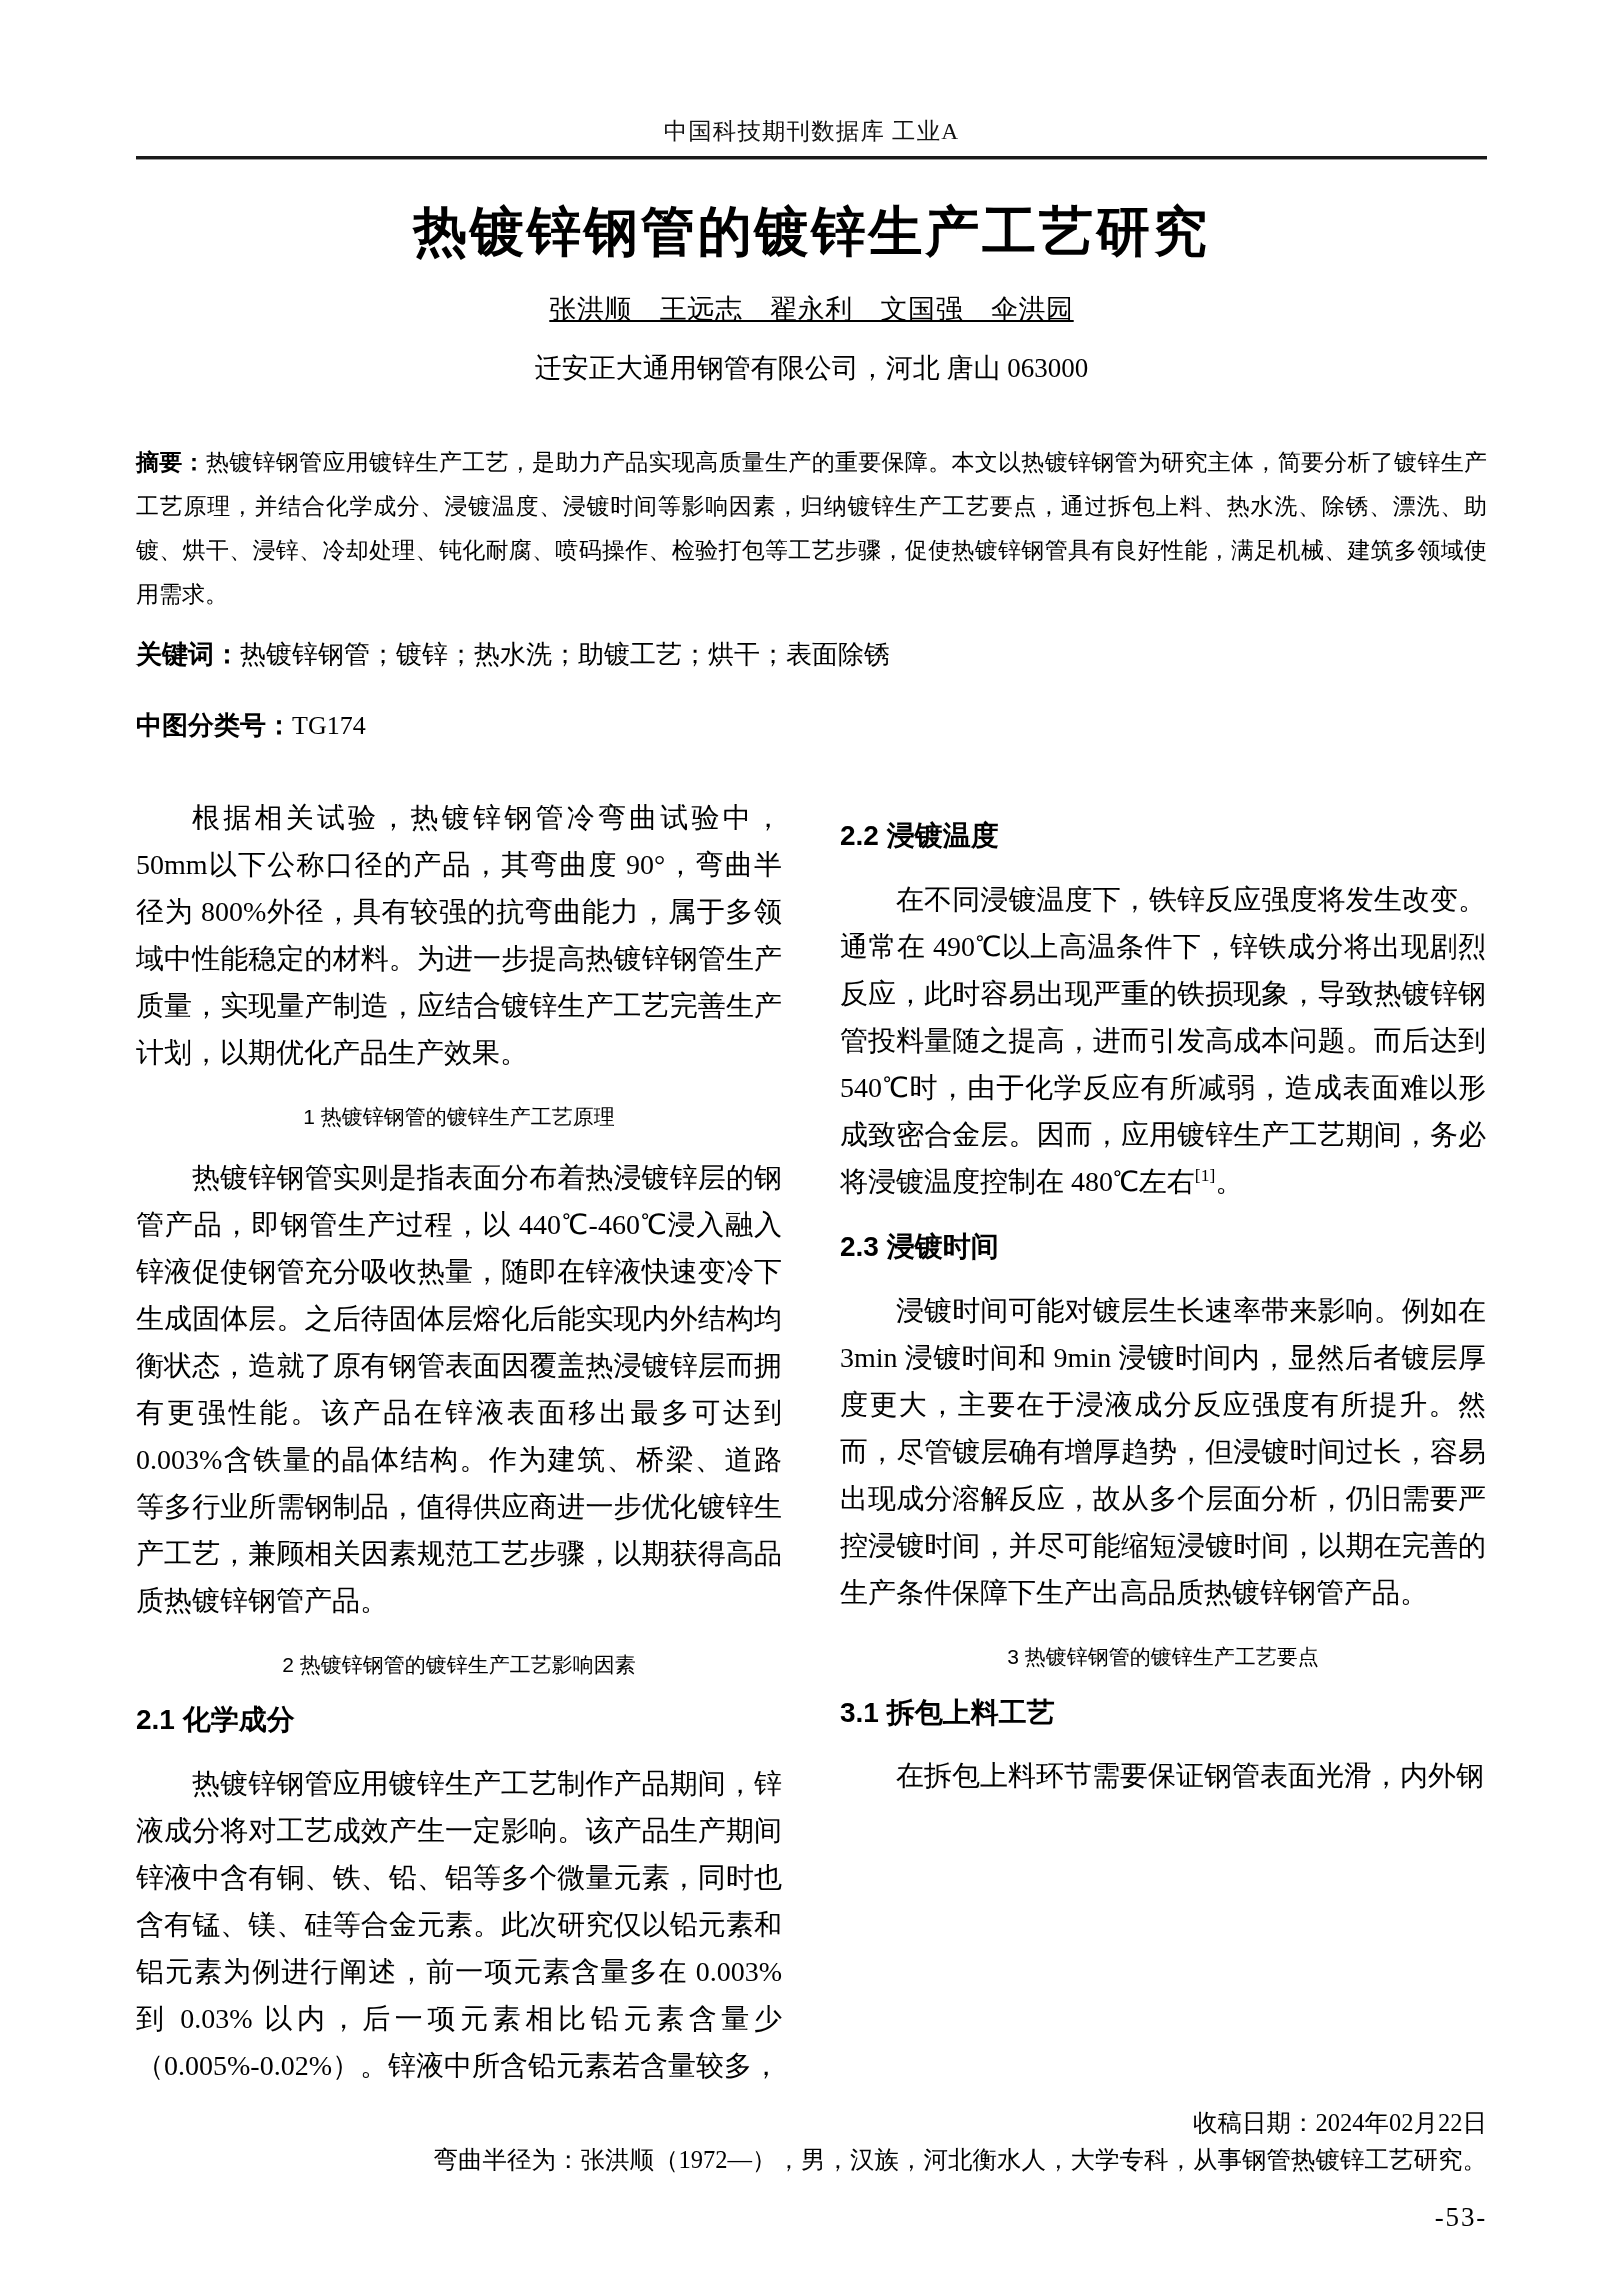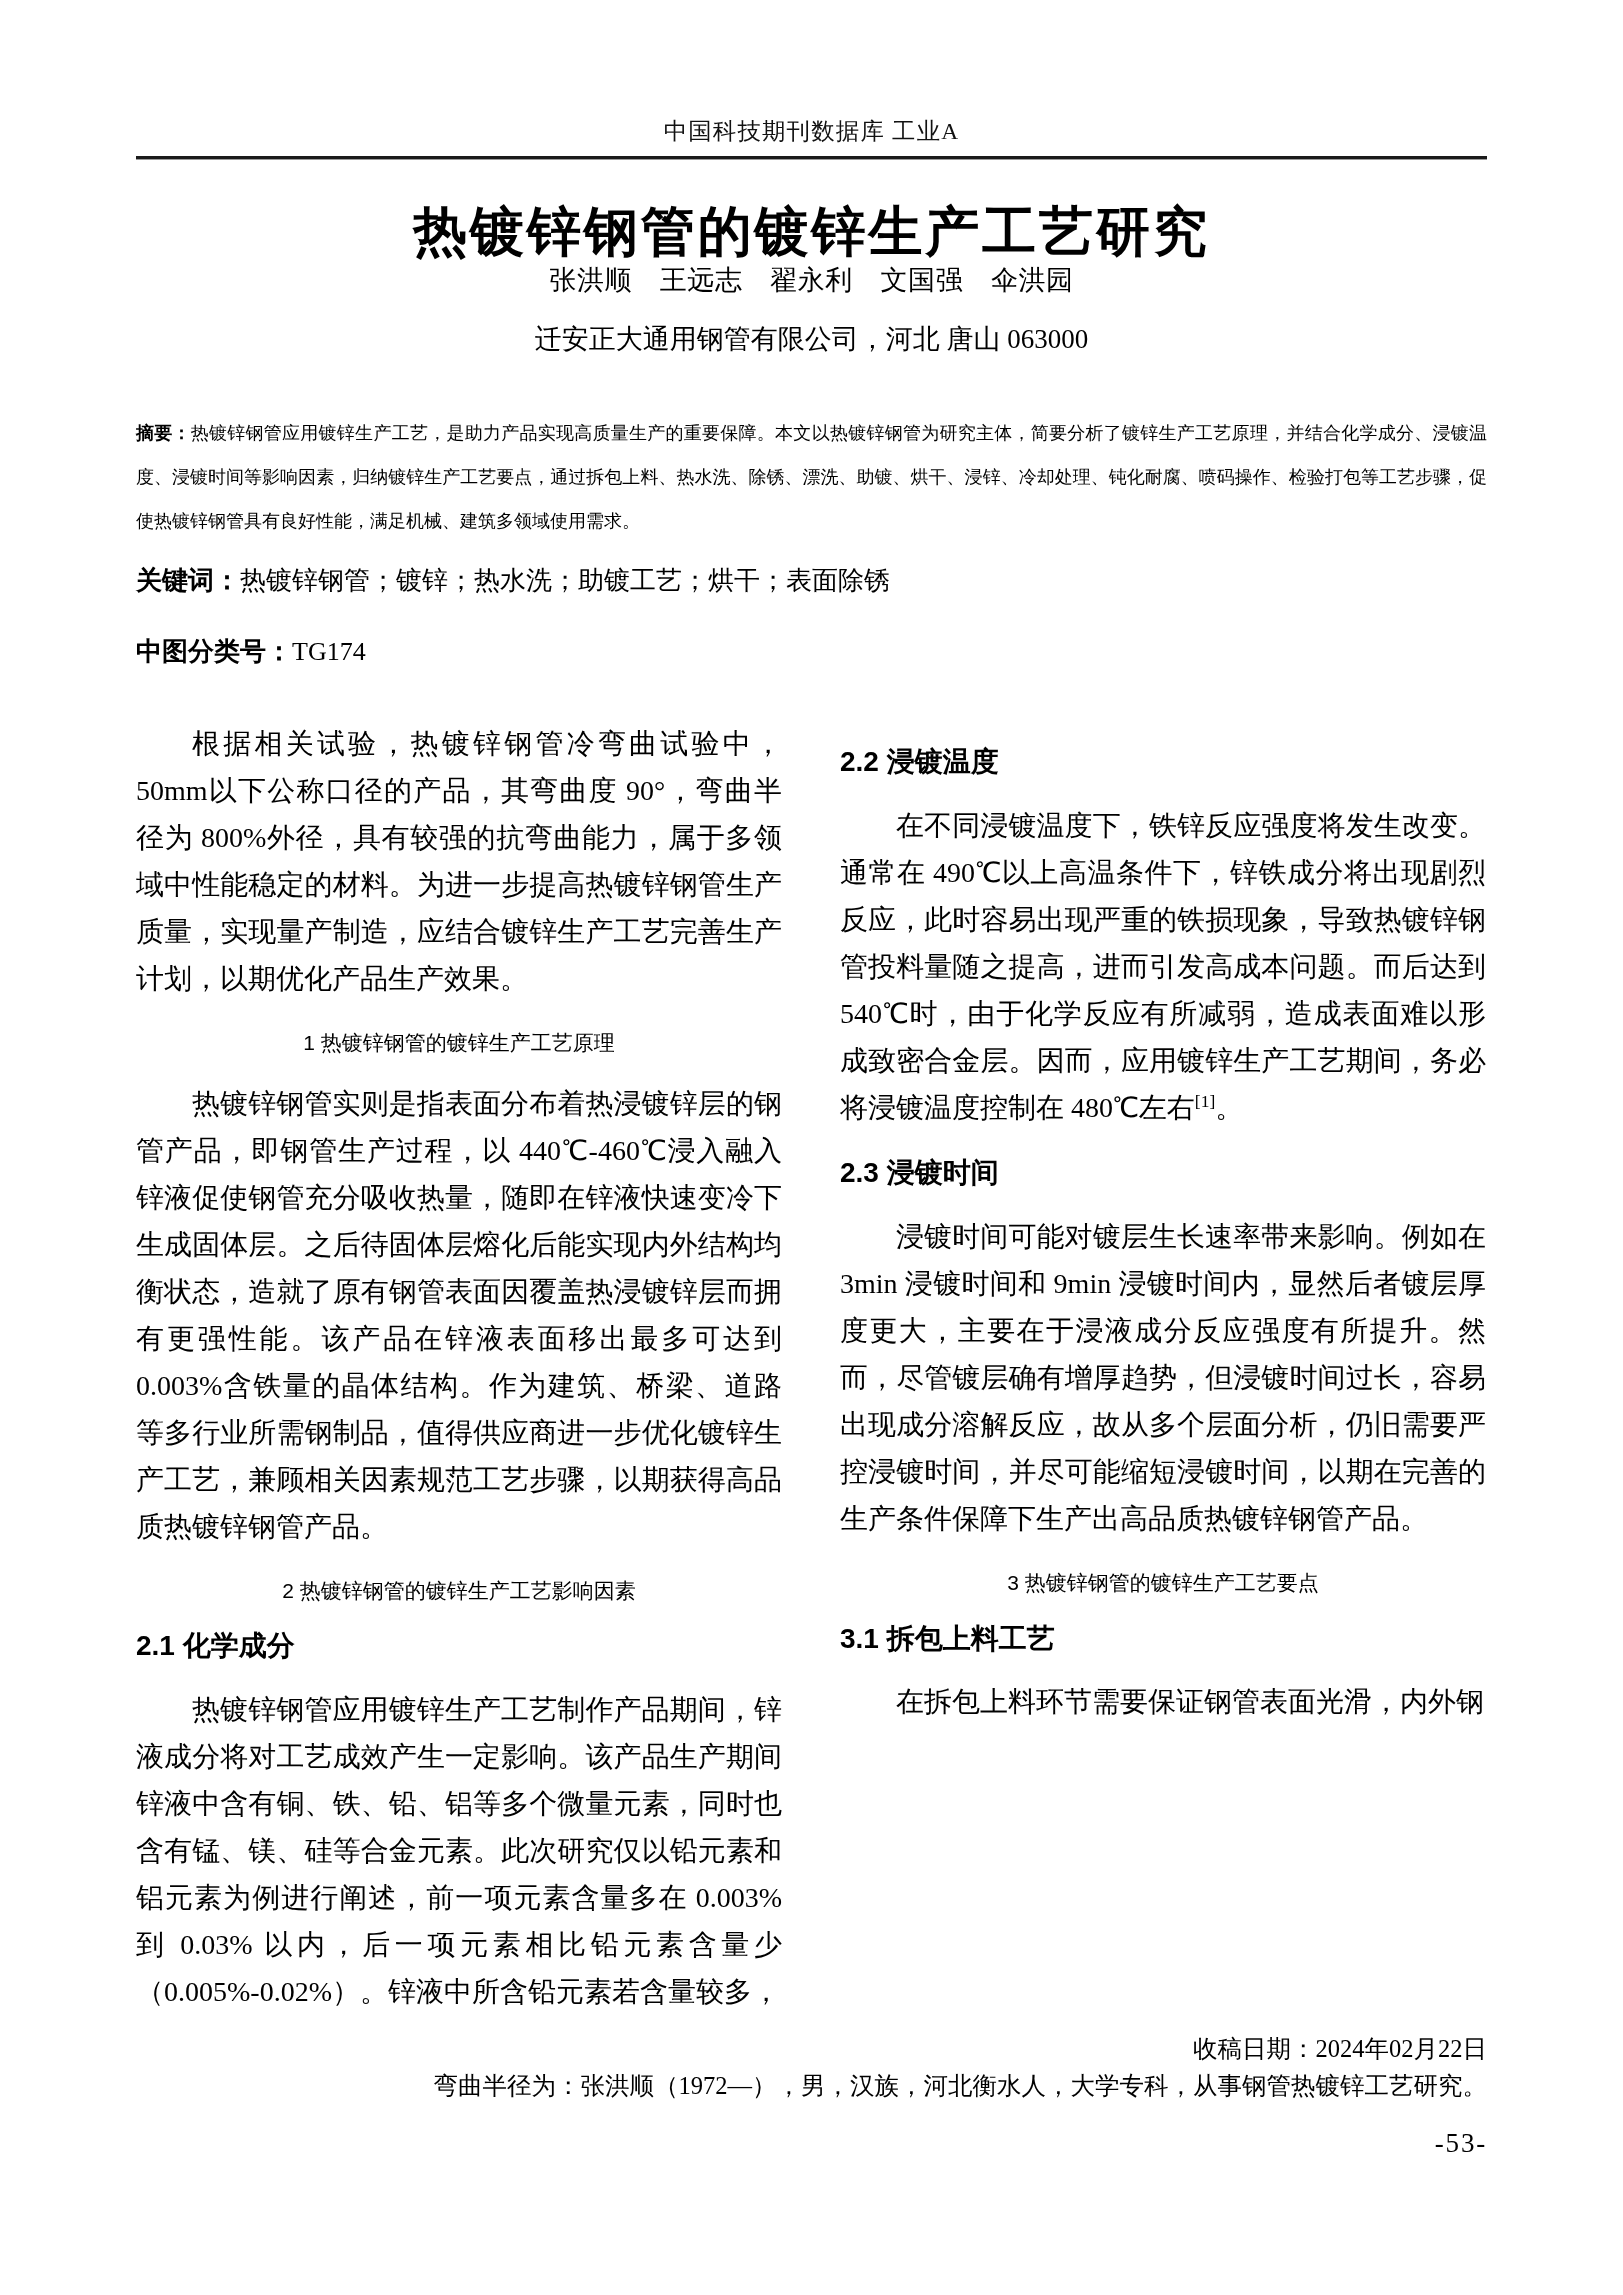--- a/index.html
+++ b/index.html
@@ -34,33 +34,35 @@
   .article-title {
     margin: 42px 0 0 0;
     text-align: center;
     font-family: "Liberation Sans", sans-serif;
     font-weight: bold;
     font-size: 54px;
     letter-spacing: 2.9px;
     line-height: 1.1;
   }
   .authors {
+    margin-top: 29px;
     text-align: center;
     font-size: 27px;
     letter-spacing: 0.6px;
+    text-decoration: underline;
   }
   .affiliation {
     margin-top: 23.4px;
     text-align: center;
     font-size: 27px;
   }
   
   .abstract {
     margin: 54px 0 0 0;
-    font-size: 18px;
+    font-size: 23px;
     line-height: 44px;
     text-align: justify;
   }
   .meta-line {
     margin-top: 15px;
     font-size: 26px;
     line-height: 44px;
     text-align: justify;
   }
   .lab {

